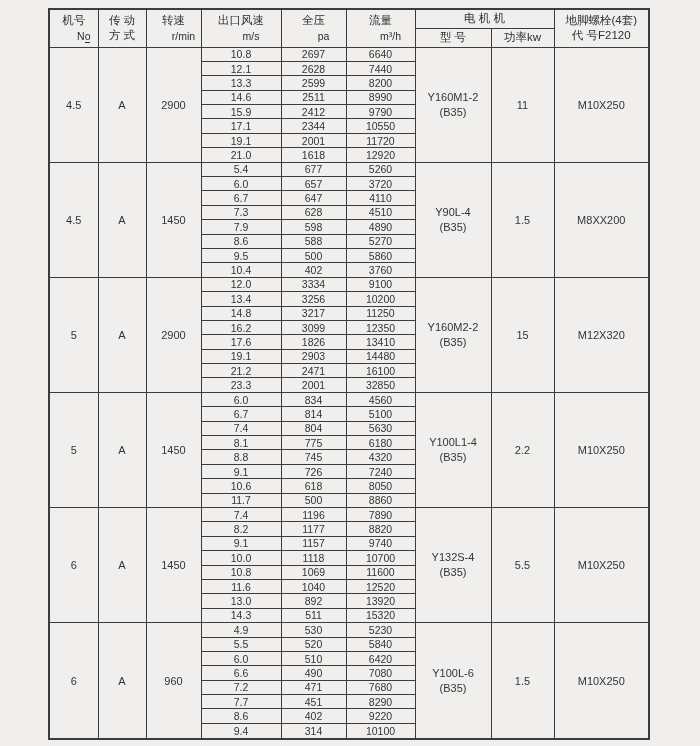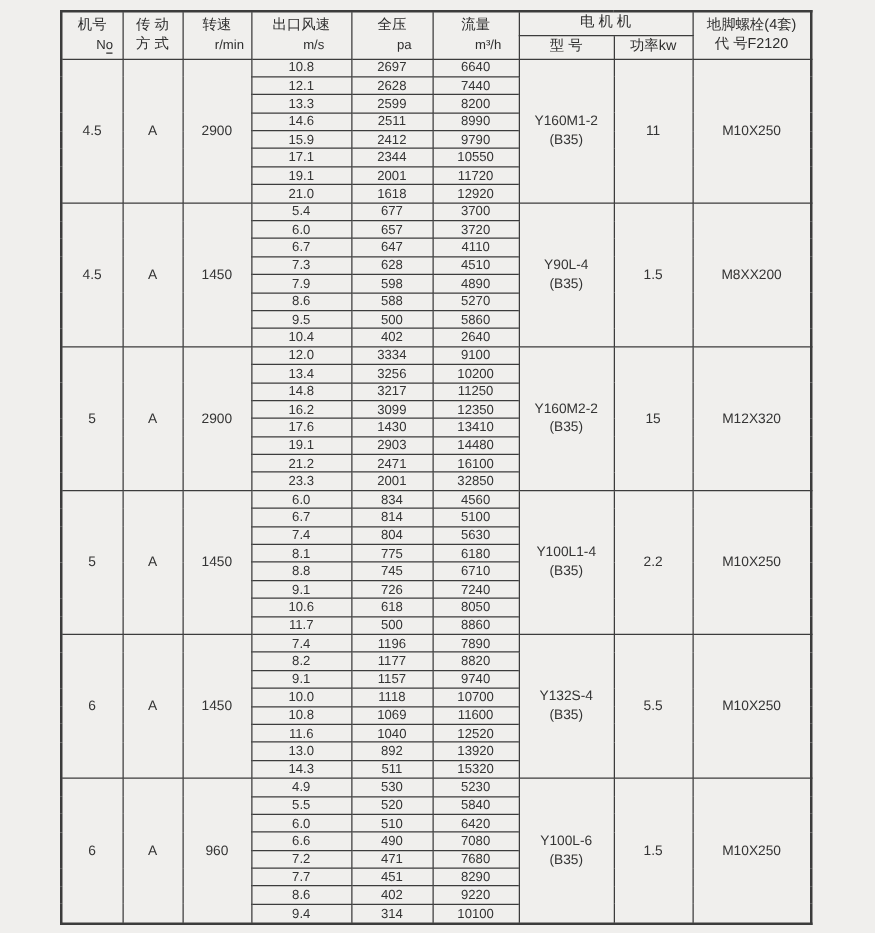--- a/index.html
+++ b/index.html
@@ -148,21 +148,21 @@
         <td>21.0</td>
         <td>1618</td>
         <td>12920</td>
       </tr>
       <tr class="data-row">
         <td rowspan="8" class="merged">4.5</td>
         <td rowspan="8" class="merged">A</td>
         <td rowspan="8" class="merged">1450</td>
         <td>5.4</td>
         <td>677</td>
-        <td>3700</td>
+        <td>5260</td>
         <td rowspan="8" class="merged motor-model-cell">
           <div>Y90L-4</div>
           <div>(B35)</div>
         </td>
         <td rowspan="8" class="merged">1.5</td>
         <td rowspan="8" class="merged">M8XX200</td>
       </tr>
       <tr class="data-row">
         <td>6.0</td>
         <td>657</td>
@@ -189,21 +189,21 @@
         <td>5270</td>
       </tr>
       <tr class="data-row">
         <td>9.5</td>
         <td>500</td>
         <td>5860</td>
       </tr>
       <tr class="data-row">
         <td>10.4</td>
         <td>402</td>
-        <td>2640</td>
+        <td>3760</td>
       </tr>
       <tr class="data-row">
         <td rowspan="8" class="merged">5</td>
         <td rowspan="8" class="merged">A</td>
         <td rowspan="8" class="merged">2900</td>
         <td>12.0</td>
         <td>3334</td>
         <td>9100</td>
         <td rowspan="8" class="merged motor-model-cell">
           <div>Y160M2-2</div>
@@ -222,21 +222,21 @@
         <td>3217</td>
         <td>11250</td>
       </tr>
       <tr class="data-row">
         <td>16.2</td>
         <td>3099</td>
         <td>12350</td>
       </tr>
       <tr class="data-row">
         <td>17.6</td>
-        <td>1430</td>
+        <td>1826</td>
         <td>13410</td>
       </tr>
       <tr class="data-row">
         <td>19.1</td>
         <td>2903</td>
         <td>14480</td>
       </tr>
       <tr class="data-row">
         <td>21.2</td>
         <td>2471</td>
@@ -272,21 +272,21 @@
         <td>5630</td>
       </tr>
       <tr class="data-row">
         <td>8.1</td>
         <td>775</td>
         <td>6180</td>
       </tr>
       <tr class="data-row">
         <td>8.8</td>
         <td>745</td>
-        <td>6710</td>
+        <td>4320</td>
       </tr>
       <tr class="data-row">
         <td>9.1</td>
         <td>726</td>
         <td>7240</td>
       </tr>
       <tr class="data-row">
         <td>10.6</td>
         <td>618</td>
         <td>8050</td>

